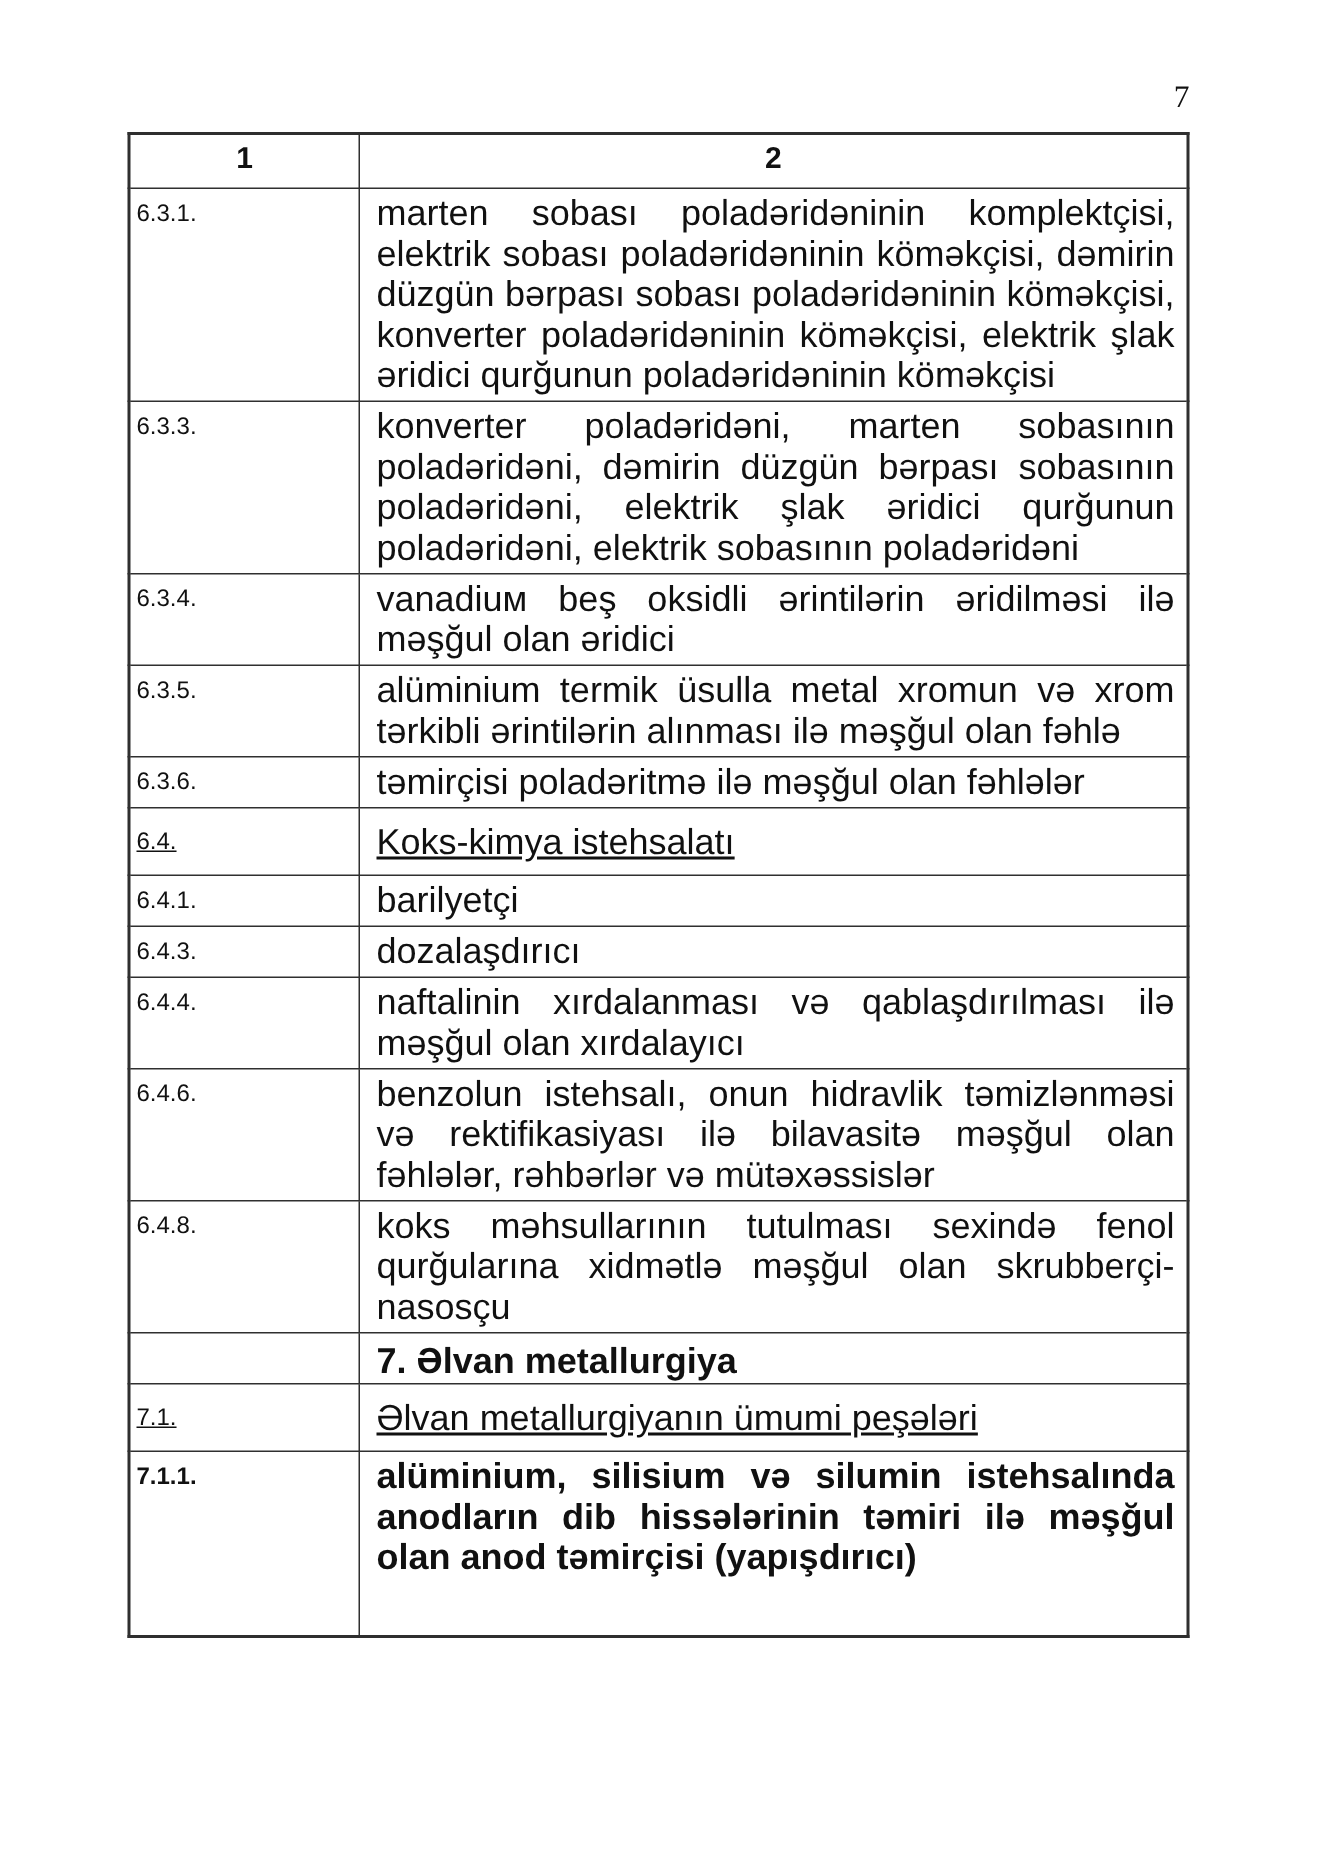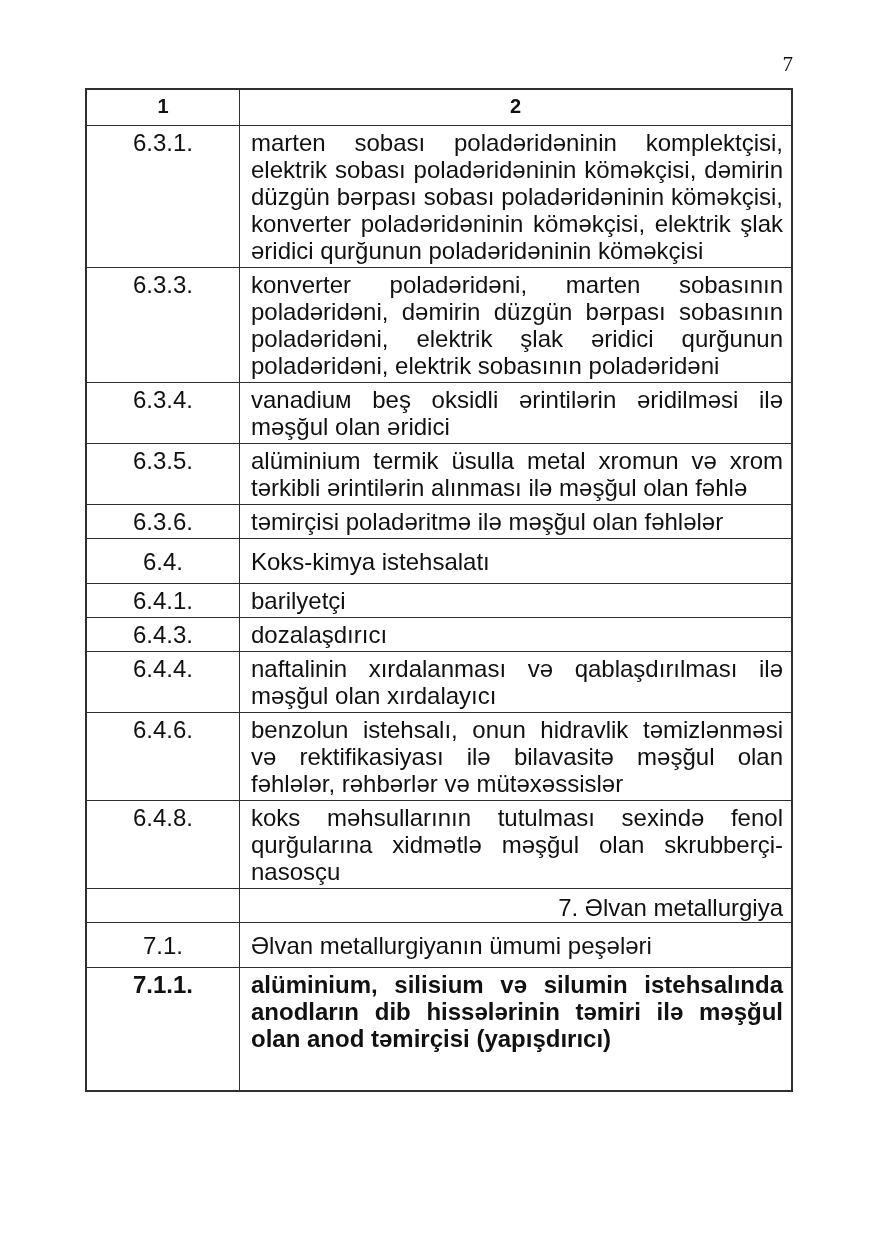--- a/index.html
+++ b/index.html
@@ -40,41 +40,41 @@
   table.doc-table th {
     font-size: 20px;
     font-weight: bold;
     text-align: center;
     padding: 4px 4px 7px 4px;
     line-height: 24px;
   }
   th.h-num { width: 144px; }
   td.col-num {
     width: 144px;
-    text-align: center;
     vertical-align: top;
-    font-size: 24px;
+    font-size: 16px;
     line-height: 27px;
     padding: 3px 4px;
   }
   td.col-text {
     text-align: justify;
     vertical-align: top;
     font-size: 24px;
     line-height: 27px;
     padding: 3px 8px 3px 11px;
     overflow-wrap: break-word;
   }
   tr.row-category td {
     padding-top: 9px;
     padding-bottom: 8px;
+    text-decoration: underline;
   }
   tr.row-section-title td.col-text {
-    text-align: right;
-    font-weight: normal;
+    text-align: left;
+    font-weight: bold;
     padding-top: 5px;
     padding-bottom: 1px;
   }
   tbody tr:last-child td {
     padding-bottom: 38px;
     font-weight: bold;
   }
 </style>
 </head>
 <body>

